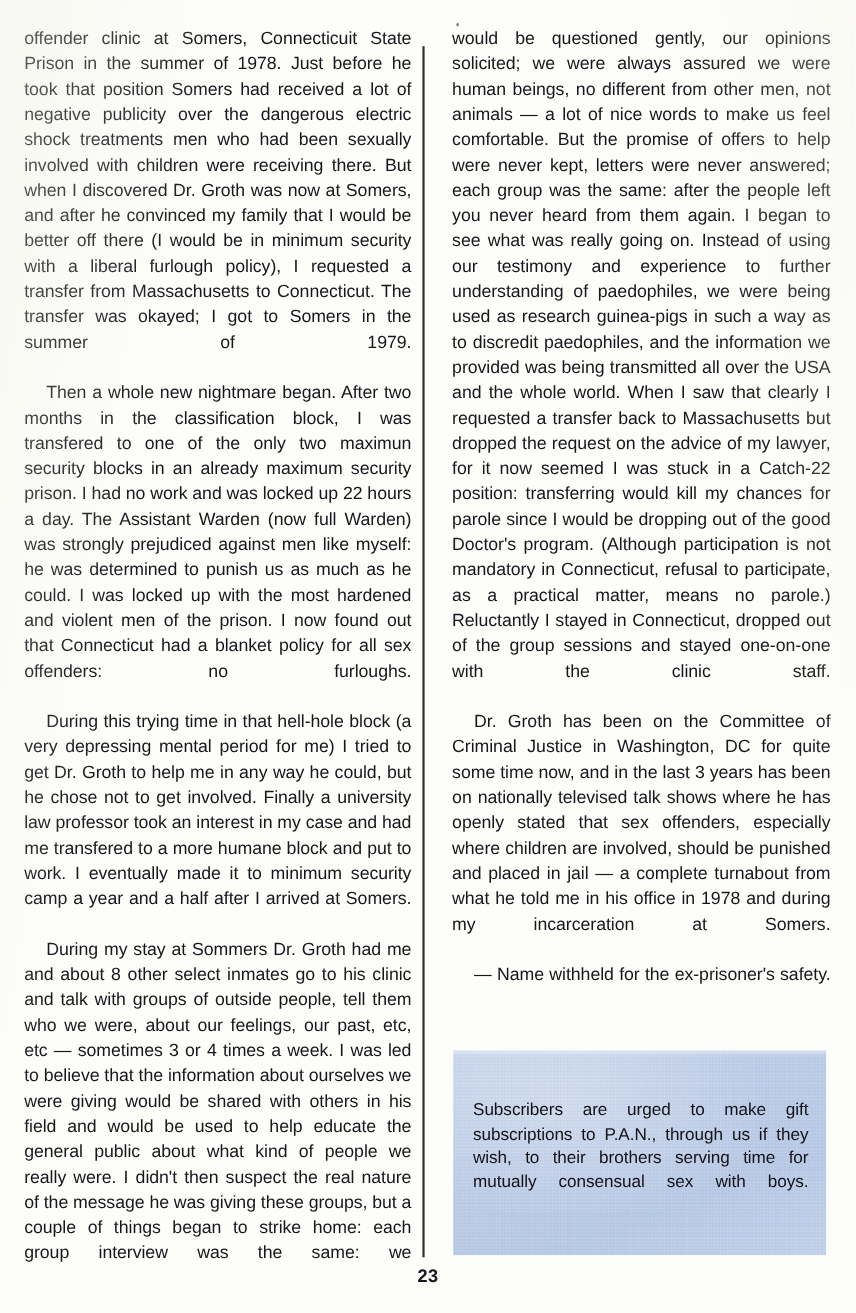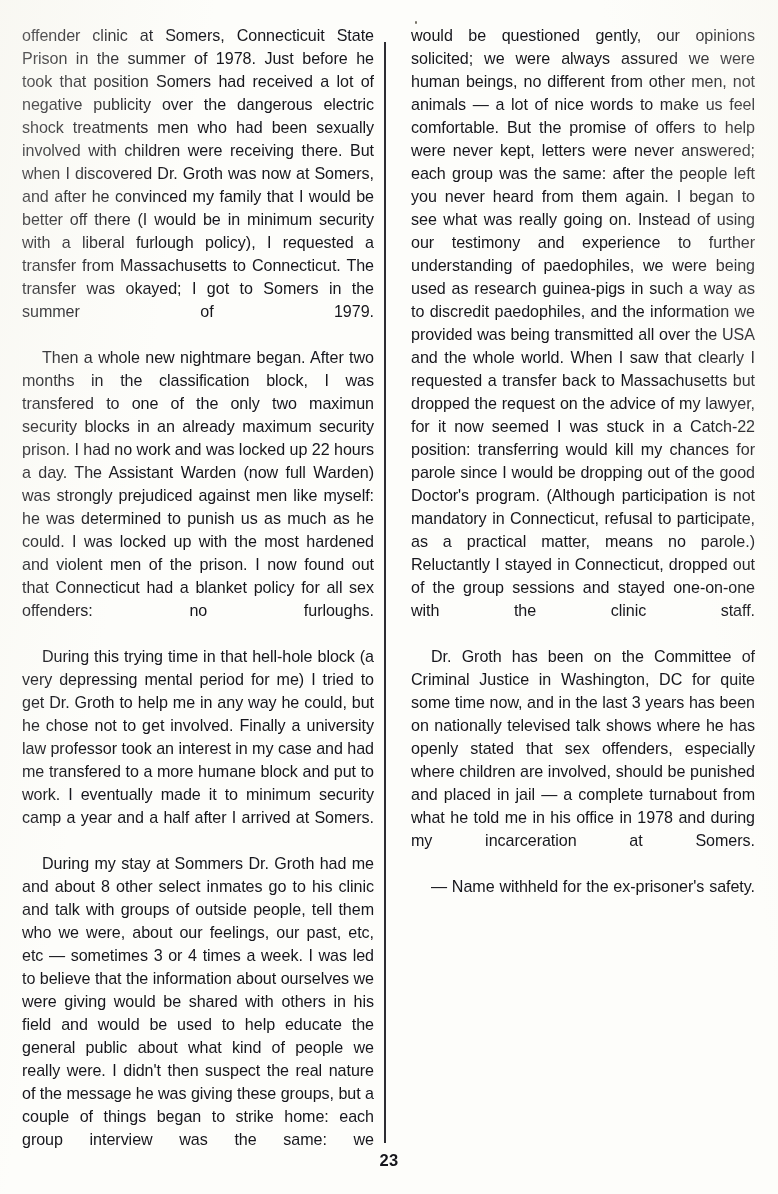--- a/index.html
+++ b/index.html
@@ -191,16 +191,19 @@
       <p class="first">would be questioned gently, our opinions solicited; we were always assured we were human beings, no different from other men, not animals — a lot of nice words to make us feel comfortable. But the promise of offers to help were never kept, letters were never answered; each group was the same: after the people left you never heard from them again. I began to see what was really going on. Instead of using our testimony and experience to further understanding of paedophiles, we were being used as research guinea-pigs in such a way as to discredit paedophiles, and the information we provided was being transmitted all over the USA and the whole world. When I saw that clearly I requested a transfer back to Massachusetts but dropped the request on the advice of my lawyer, for it now seemed I was stuck in a Catch-22 position: transferring would kill my chances for parole since I would be dropping out of the good Doctor's program. (Although participation is not mandatory in Connecticut, refusal to participate, as a practical matter, means no parole.) Reluctantly I stayed in Connecticut, dropped out of the group sessions and stayed one-on-one with the clinic staff.</p>
       <p>Dr. Groth has been on the Committee of Criminal Justice in Washington, DC for quite some time now, and in the last 3 years has been on nationally televised talk shows where he has openly stated that sex offenders, especially where children are involved, should be punished and placed in jail — a complete turnabout from what he told me in his office in 1978 and during my incarceration at Somers.</p>
       <p>—   Name withheld for the ex-prisoner's safety.</p>
     </div>
 
   </div>
 
   <div id="column-divider"></div>
   <div id="scan-speck"></div>
 
+  <div id="notice-box">
+    <p id="notice-text">Subscribers are urged to make gift subscriptions to P.A.N., through us if they wish, to their brothers serving time for mutually consensual sex with boys.</p>
+  </div>
 
   <div id="page-number">23</div>
 
 </div>
 
 </body></html>

